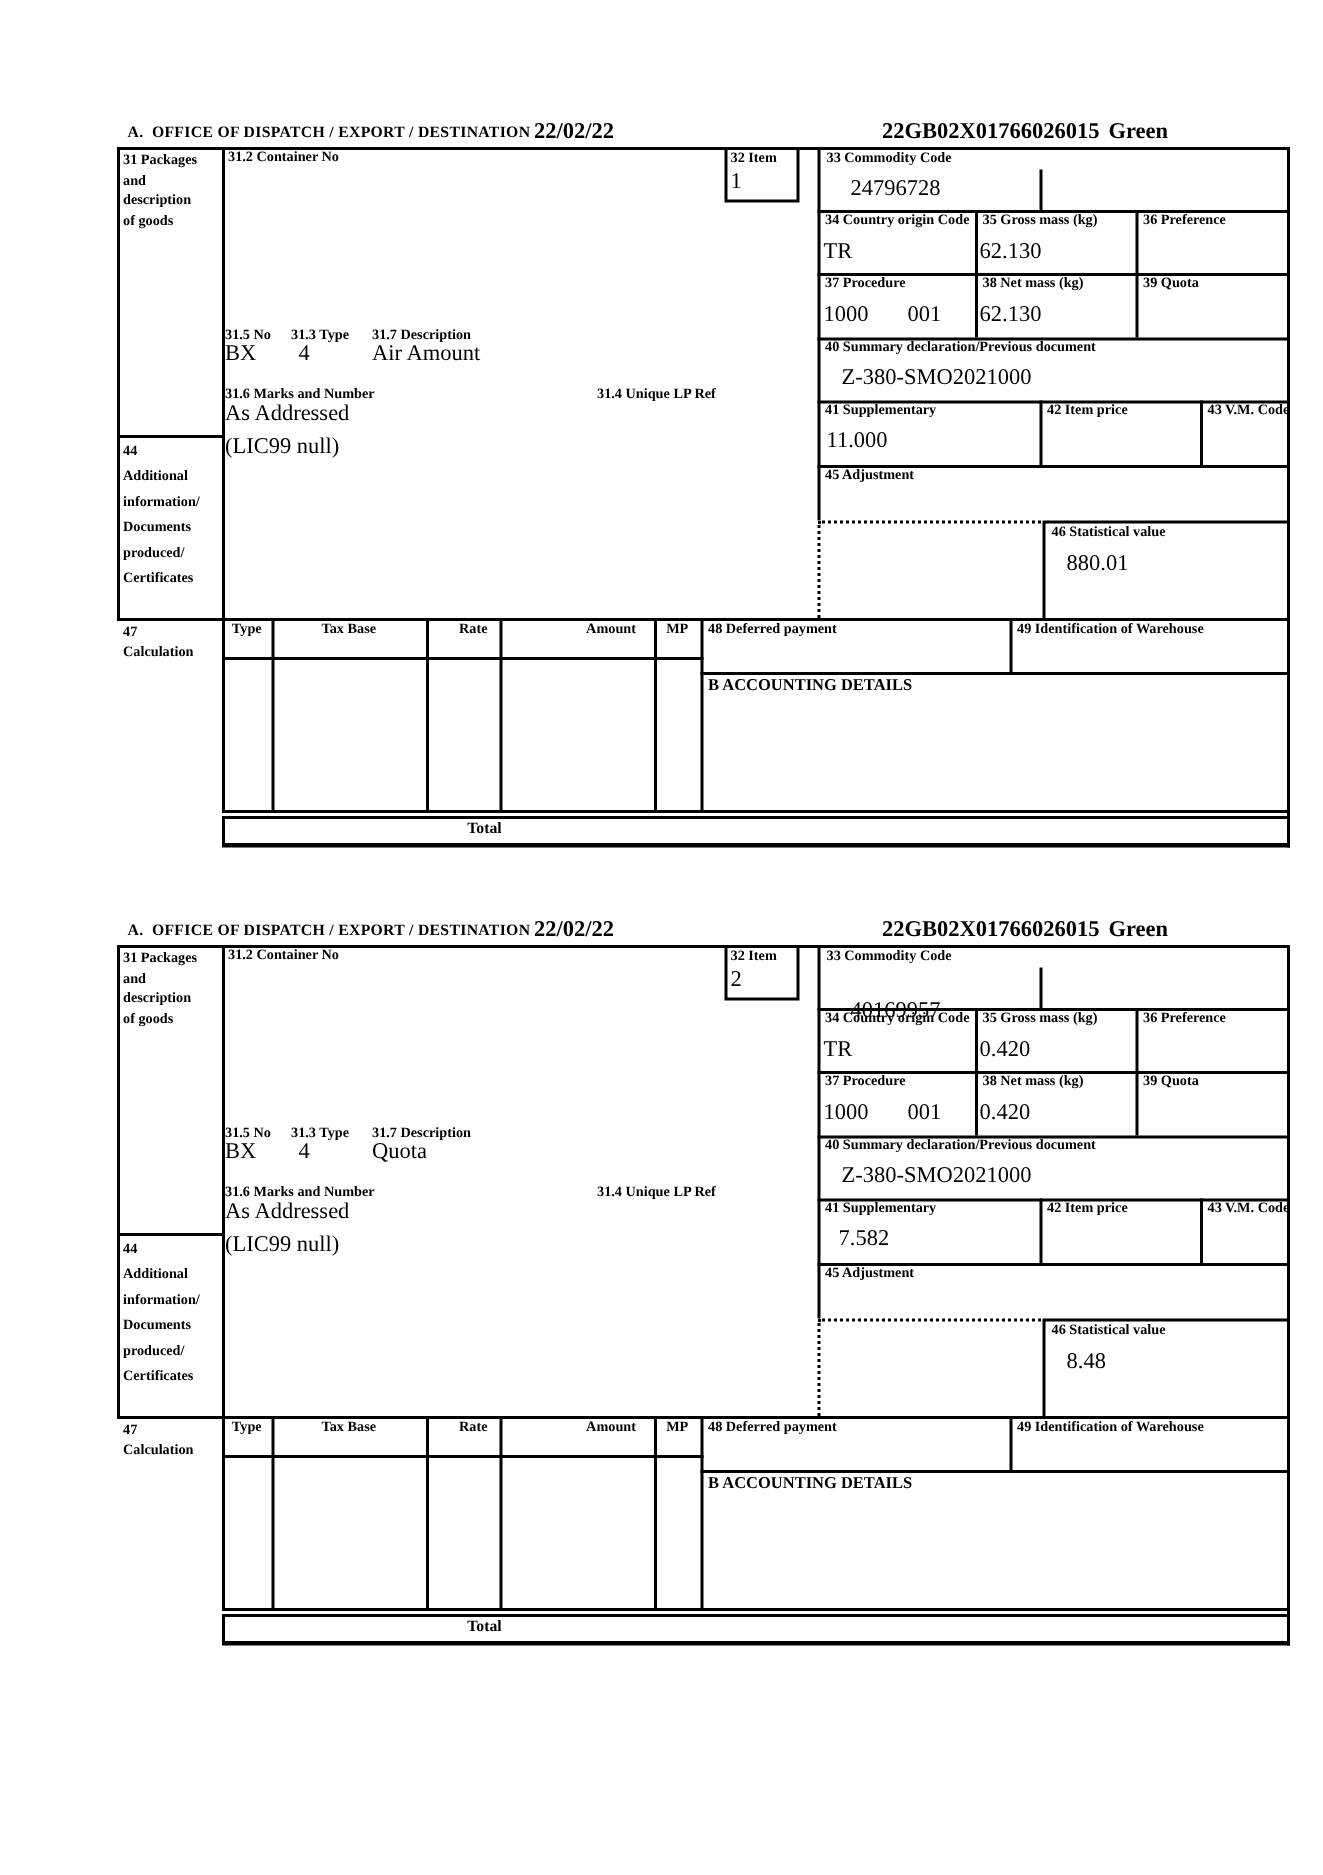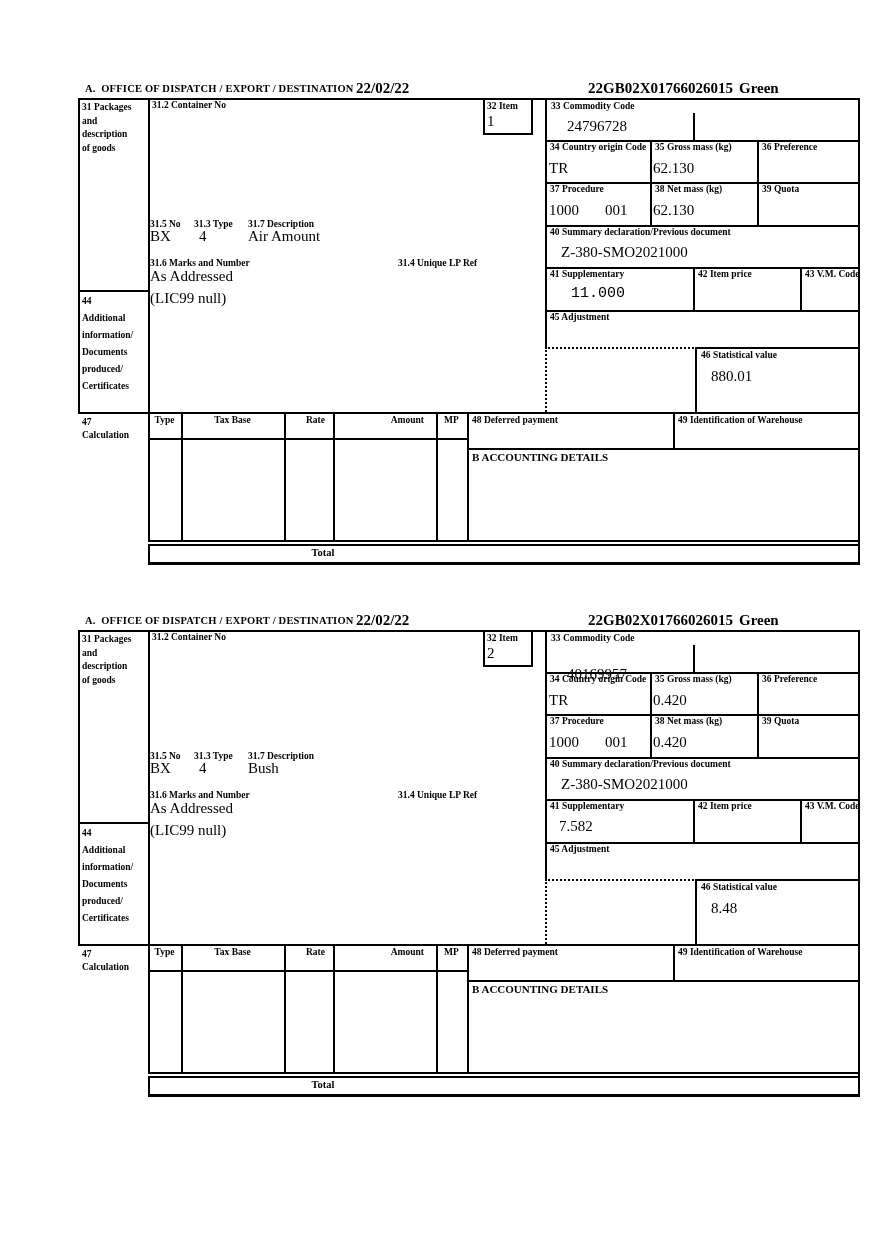--- a/index.html
+++ b/index.html
@@ -96,21 +96,21 @@
   <div class="val" style="left:471px;top:122px;">1000</div>
   <div class="val" style="left:527px;top:122px;">001</div>
   <div class="lbl" style="left:577px;top:104px;">38 Net mass (kg)</div>
   <div class="val" style="left:575px;top:122px;">62.130</div>
   <div class="lbl" style="left:684px;top:104px;">39 Quota</div>
 
   <div class="lbl" style="left:472px;top:147px;">40 Summary declaration/Previous document</div>
   <div class="val" style="left:483px;top:164px;">Z-380-SMO2021000</div>
 
   <div class="lbl" style="left:472px;top:189px;">41 Supplementary</div>
-  <div class="val" style="left:493px;top:206px;font-family:Liberation Mono, monospace;">11.000</div>
+  <div class="val" style="left:473px;top:206px;">11.000</div>
   <div class="lbl" style="left:620px;top:189px;">42 Item price</div>
   <div class="lbl" style="left:727px;top:189px;">43 V.M. Code</div>
 
   <div class="lbl" style="left:472px;top:232px;">45 Adjustment</div>
 
   <div class="box" style="left:617px;top:267px;width:165px;height:67px;"></div>
   <div class="lbl" style="left:623px;top:270px;">46 Statistical value</div>
   <div class="val" style="left:633px;top:288px;">880.01</div>
 
   <div class="lbl-block" style="left:4px;top:336px;line-height:13px;">
@@ -188,21 +188,21 @@
     <div>produced/</div>
     <div>Certificates</div>
   </div>
 
   <div class="lbl" style="left:74px;top:20px;">31.2 Container No</div>
   <div class="lbl" style="left:72px;top:139px;">31.5 No</div>
   <div class="lbl" style="left:116px;top:139px;">31.3 Type</div>
   <div class="lbl" style="left:170px;top:139px;">31.7 Description</div>
   <div class="val" style="left:72px;top:148px;">BX</div>
   <div class="val" style="left:121px;top:148px;">4</div>
-  <div class="val" style="left:170px;top:148px;">Bush</div>
+  <div class="val" style="left:170px;top:148px;">Quota</div>
   <div class="lbl" style="left:72px;top:178px;">31.6 Marks and Number</div>
   <div class="lbl" style="left:320px;top:178px;">31.4 Unique LP Ref</div>
   <div class="val" style="left:72px;top:188px;">As Addressed</div>
   <div class="val" style="left:72px;top:210px;">(LIC99 null)</div>
 
   <div class="lbl" style="left:473px;top:21px;">33 Commodity Code</div>
   <div class="val" style="left:489px;top:54px;">40169957</div>
 
   <div class="lbl" style="left:472px;top:62px;">34 Country origin Code</div>
   <div class="val" style="left:471px;top:80px;">TR</div>

